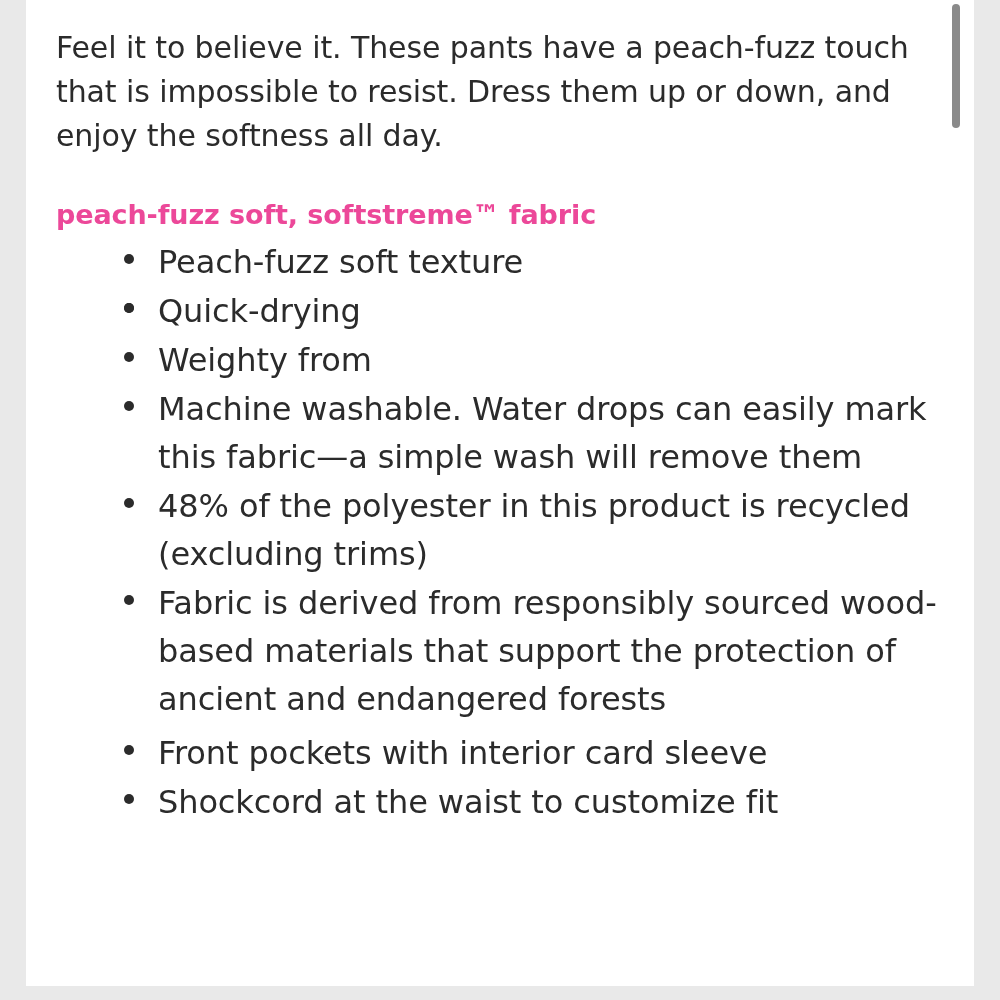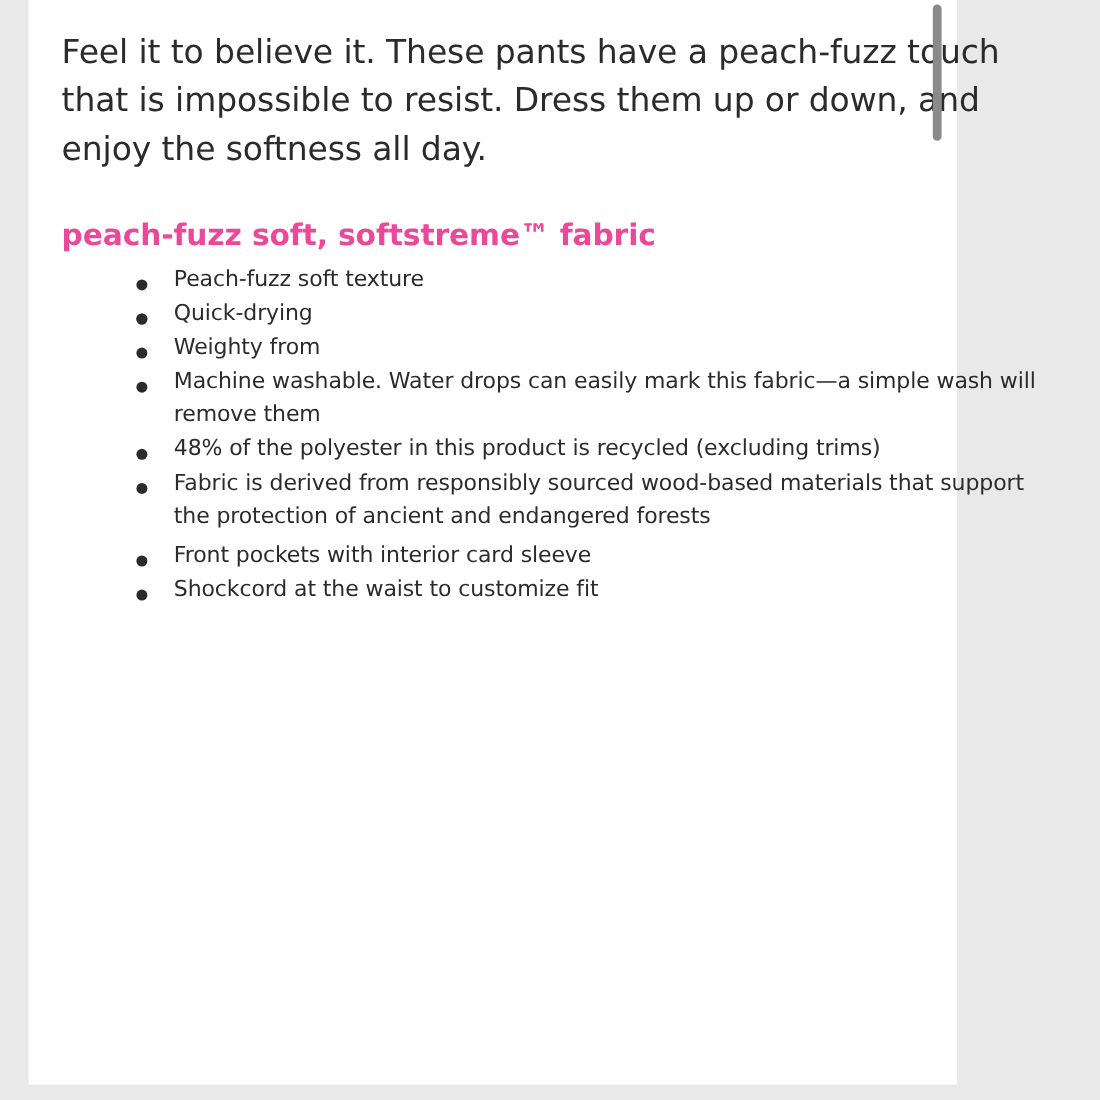--- a/index.html
+++ b/index.html
@@ -14,21 +14,21 @@
     position: relative;
     width: 1000px;
     height: 1000px;
     overflow: hidden;
     background: #e9e9e9;
   }
   .sheet {
     position: absolute;
     left: 26px;
     top: 0;
-    width: 844px;
+    width: 948px;
     height: 1000px;
     background: #ffffff;
     box-sizing: border-box;
   }
   .content {
     position: absolute;
     left: 30px;
     top: 0;
     width: 890px;
   }
@@ -50,21 +50,21 @@
     color: #ec4899;
     letter-spacing: -0.1px;
   }
   ul.bullets {
     margin: 6px 0 0 0;
     padding: 0 0 0 68px;
     list-style: none;
   }
   ul.bullets li {
     position: relative;
-    font-size: 20px;
+    font-size: 32px;
     line-height: 1.5;
     color: #2b2b2b;
     padding-left: 34px;
     margin-bottom: 1px;
     letter-spacing: -0.1px;
   }
   ul.bullets li .dot {
     position: absolute;
     left: 0;
     top: 16px;

